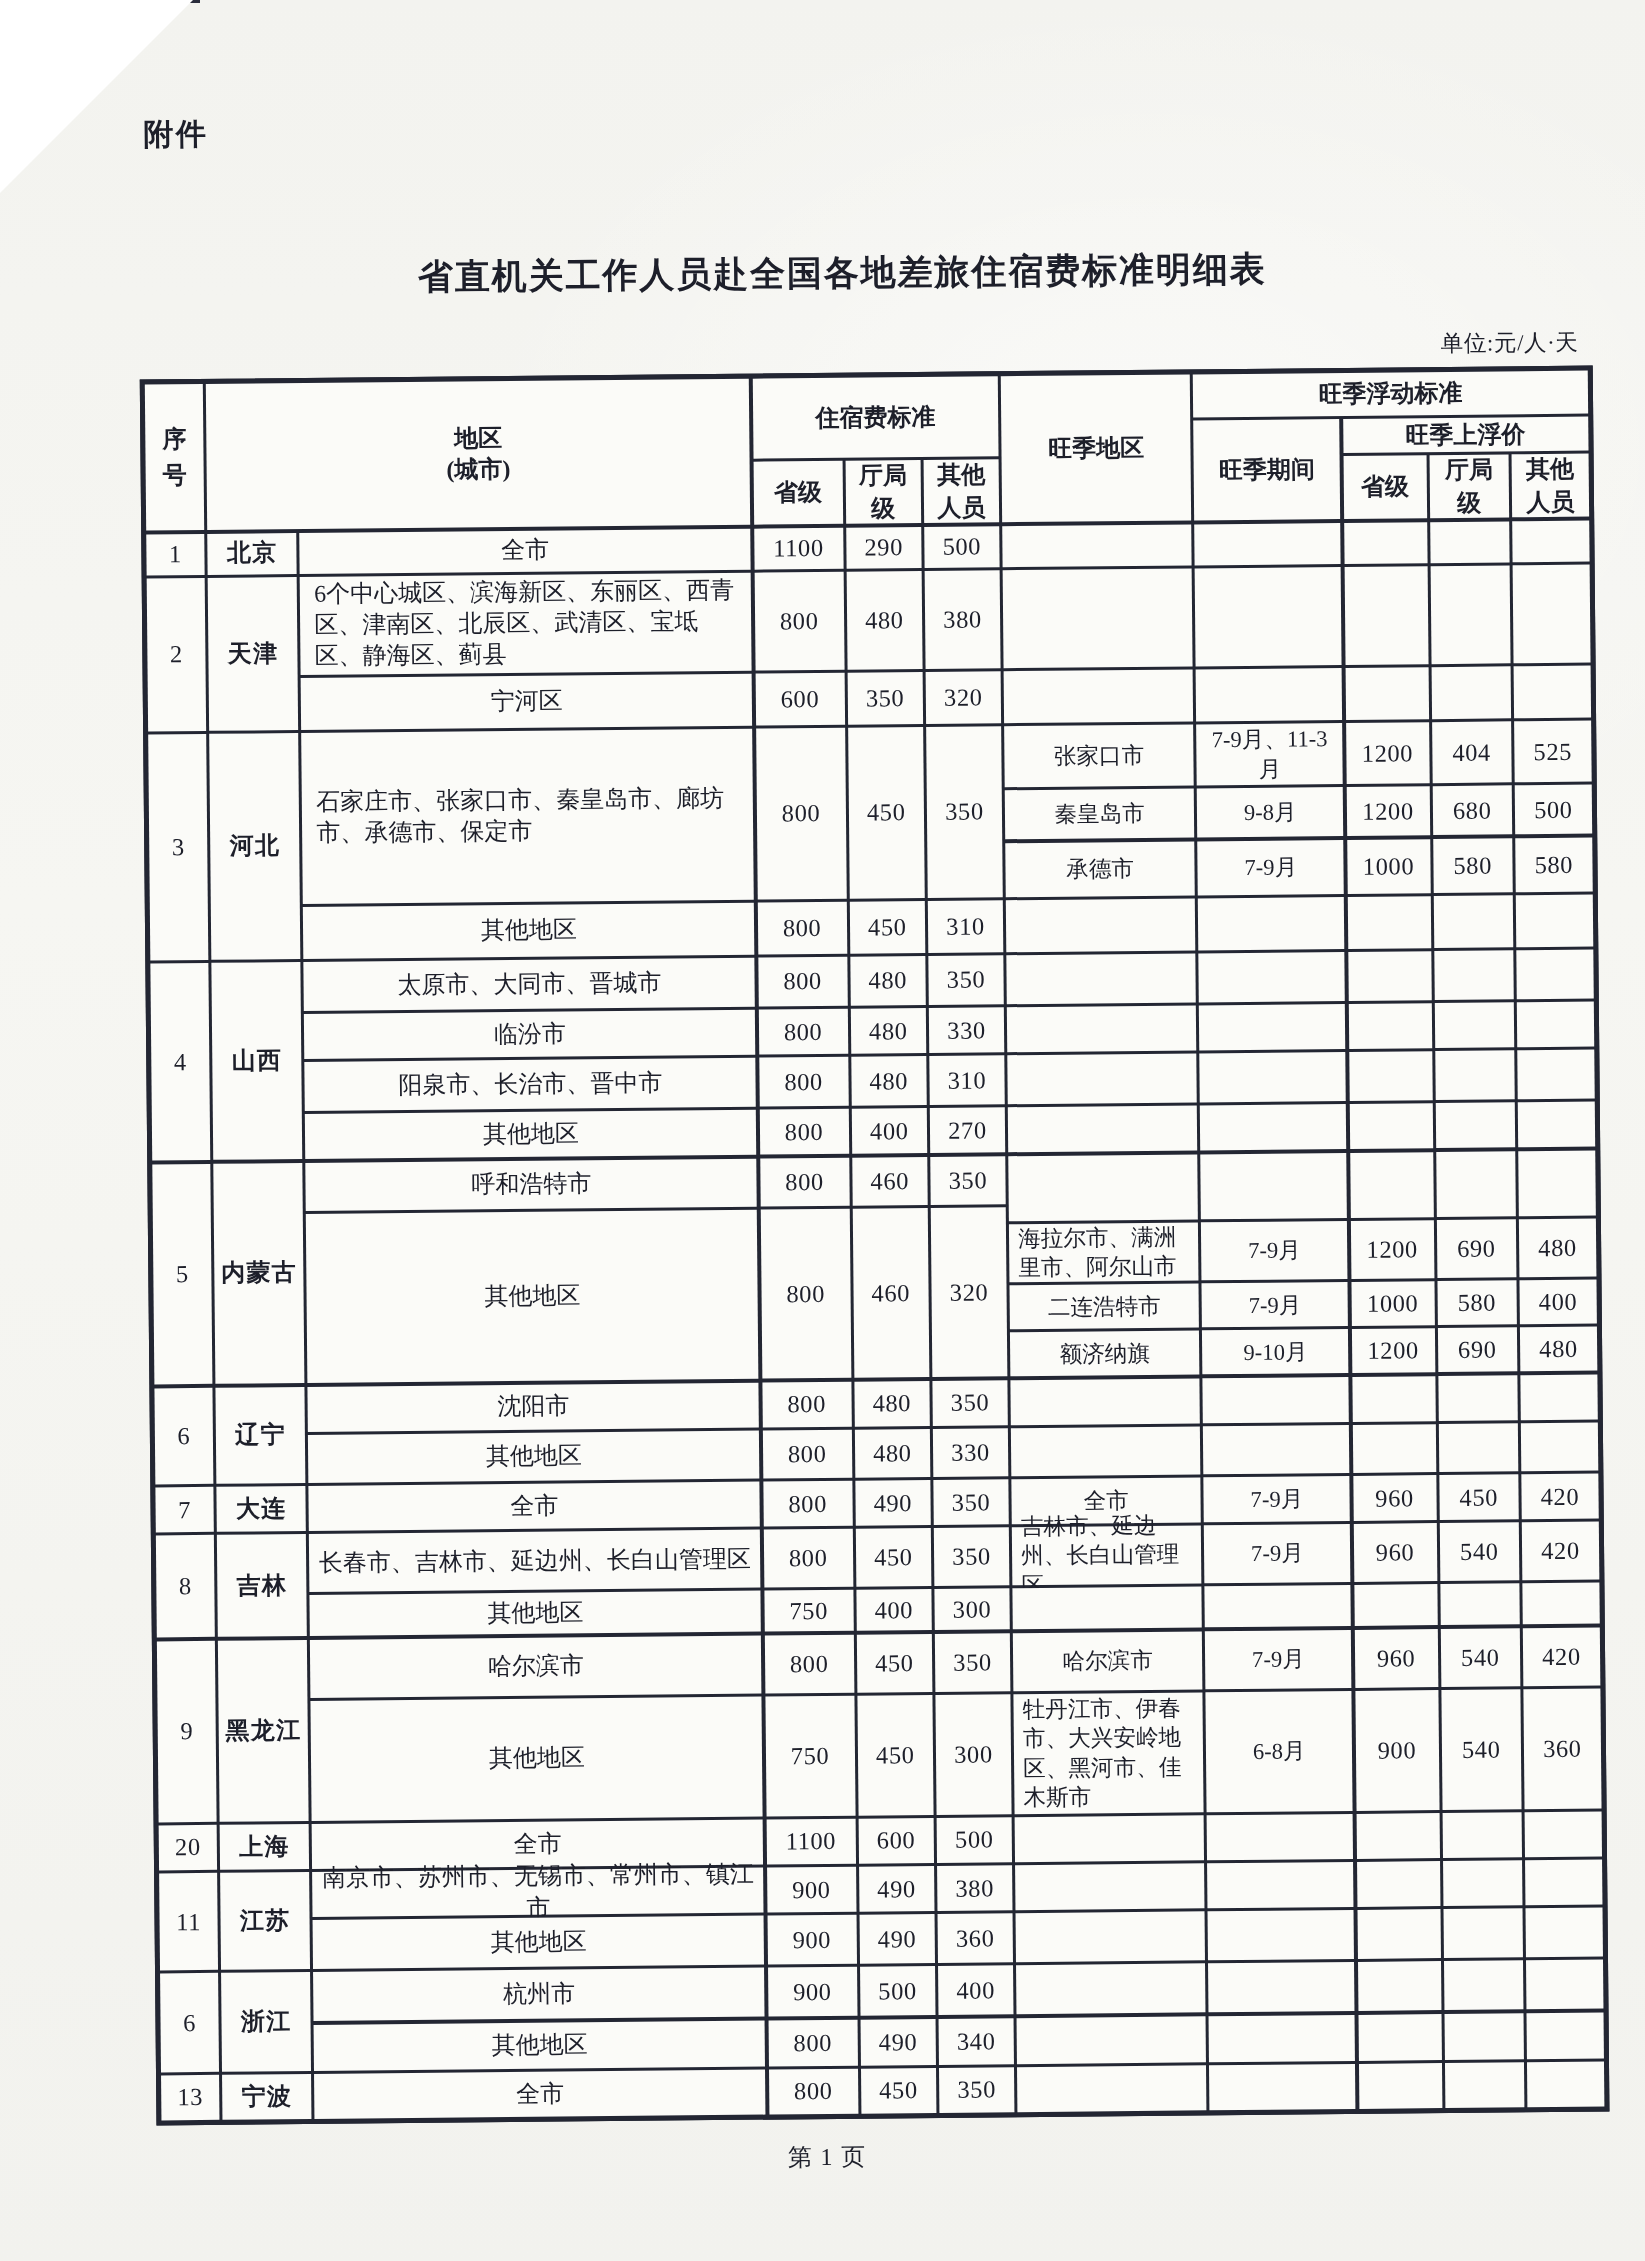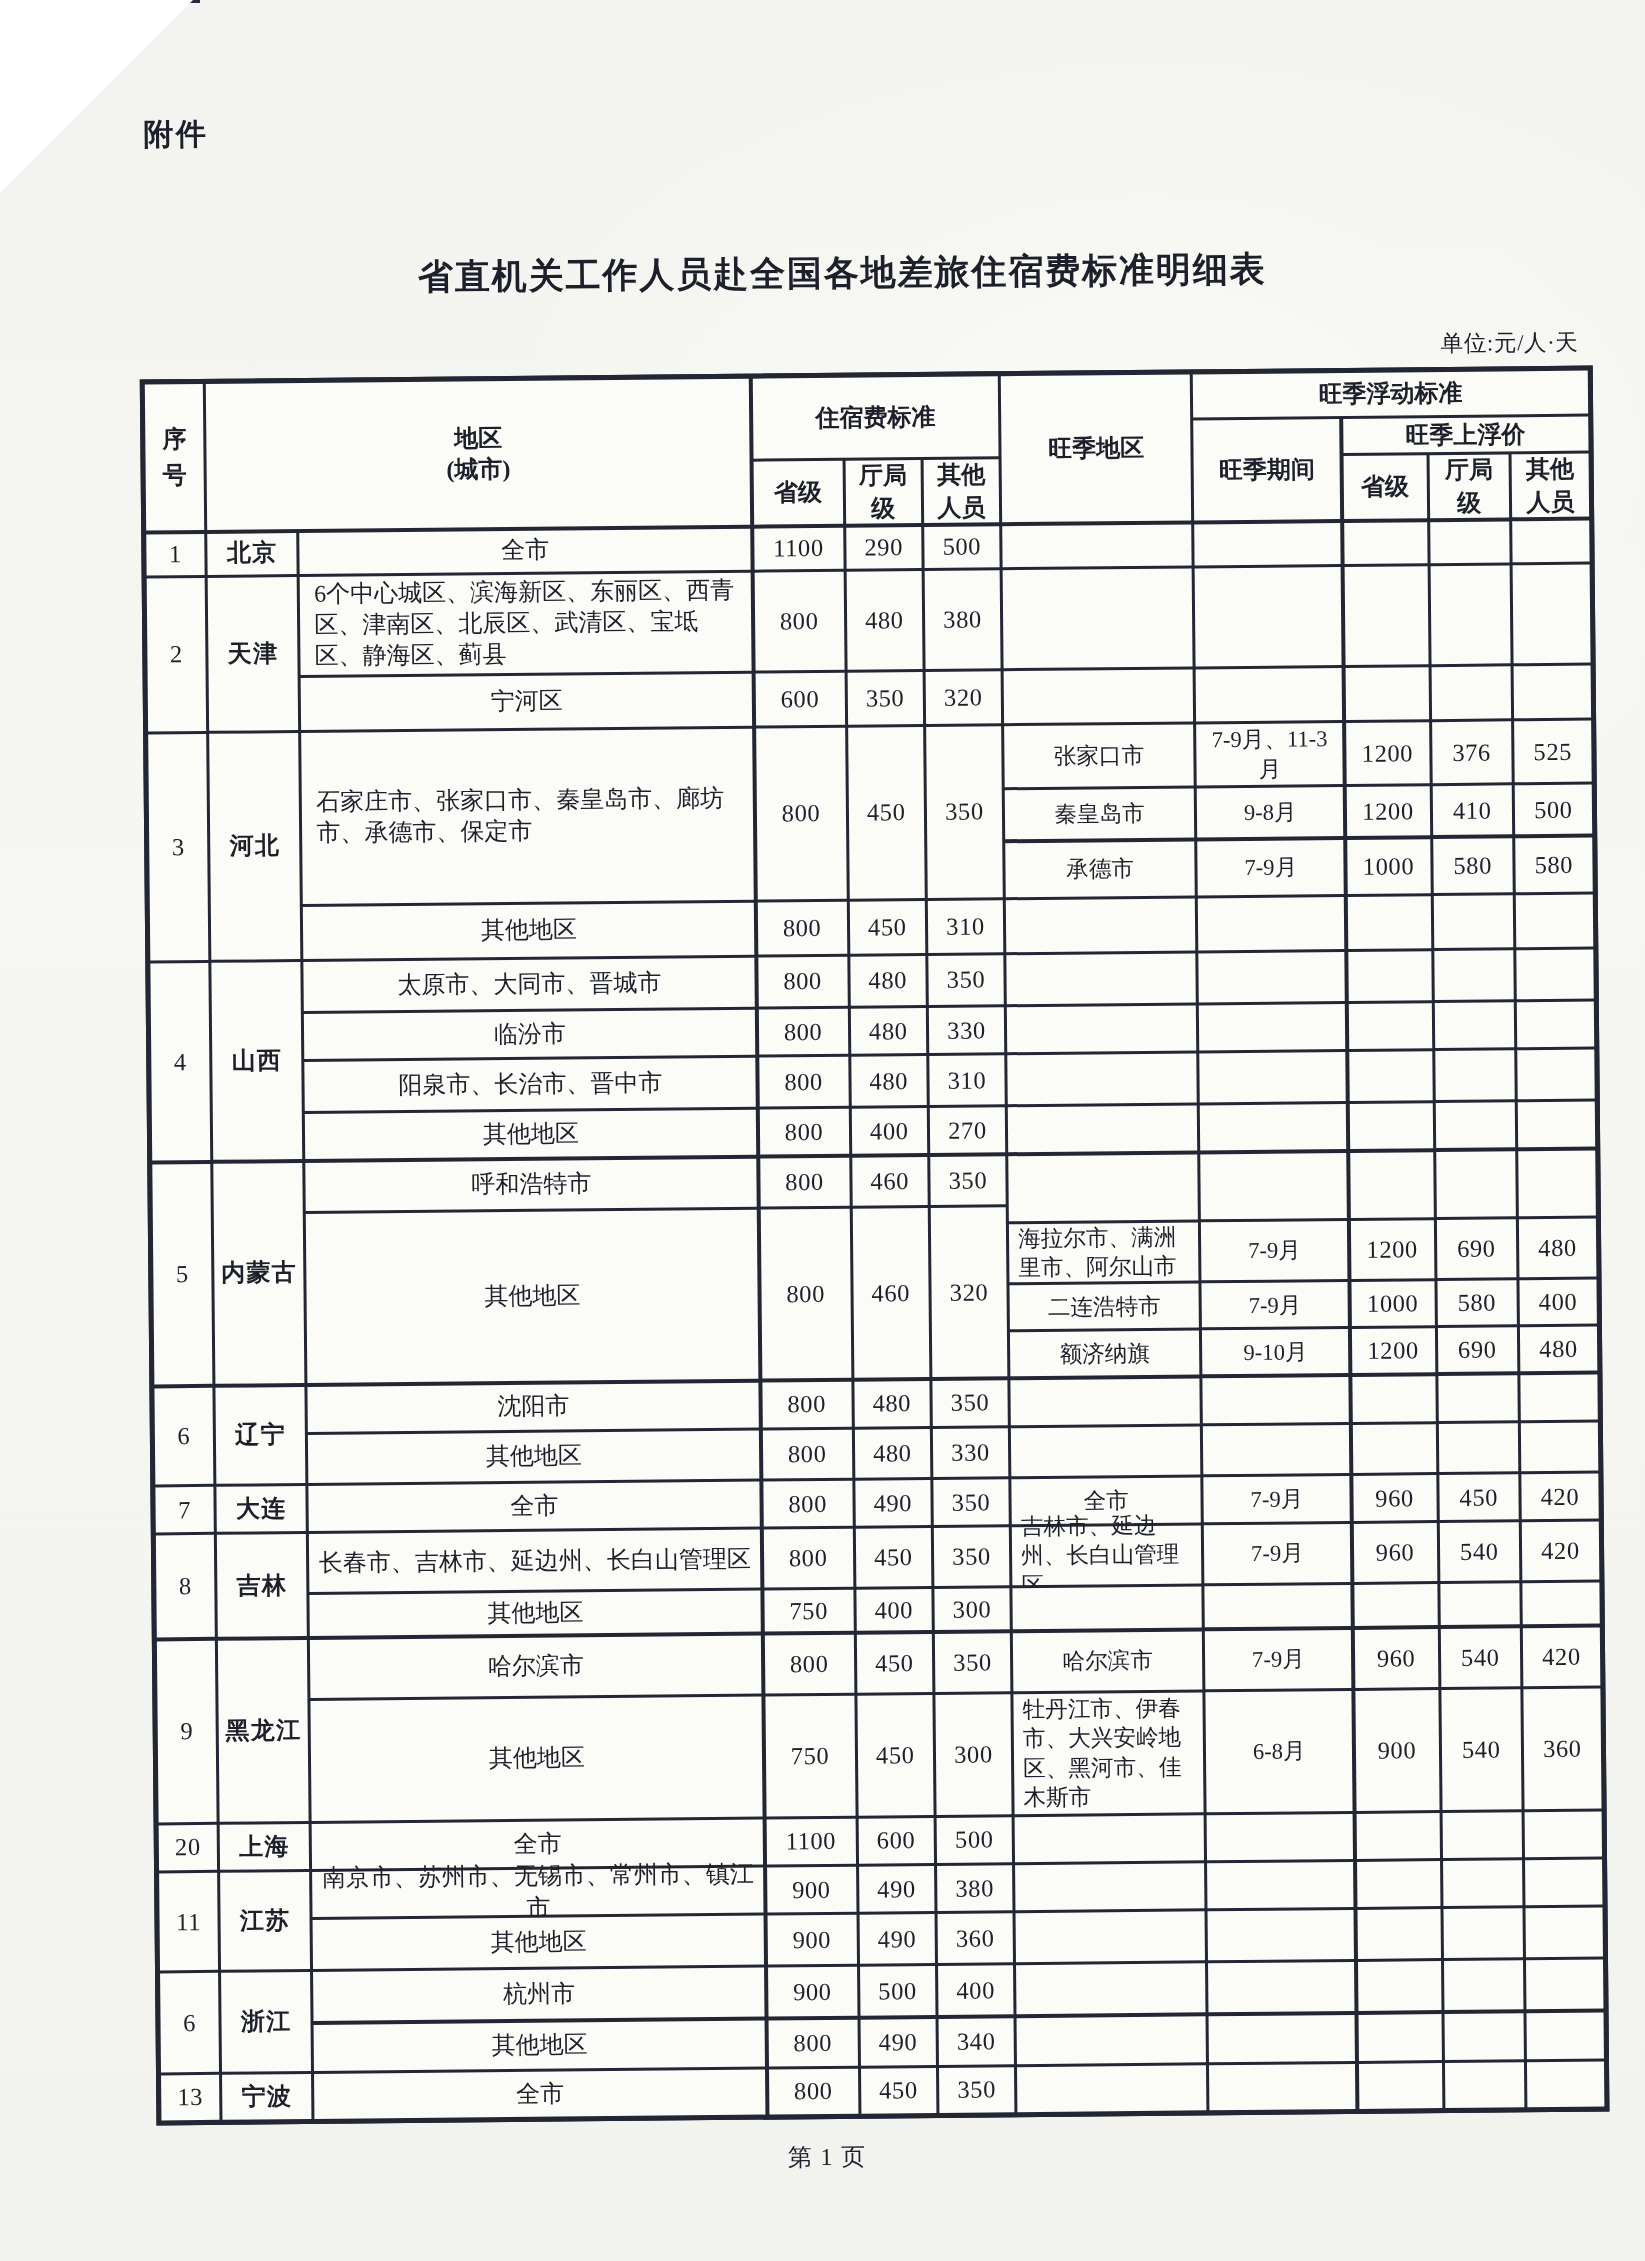--- a/index.html
+++ b/index.html
@@ -214,36 +214,36 @@
       <div class="c rg" style="grid-area: 7 / 7 / 8;">
         <span>张家口市</span>
       </div>
       <div class="c pd" style="grid-area: 7 / 8 / 8;">
         <span>7-9月、11-3月</span>
       </div>
       <div class="c num" style="grid-area: 7 / 9 / 8;">
         <span>1200</span>
       </div>
       <div class="c num" style="grid-area: 7 / 10 / 8;">
-        <span>376</span>
+        <span>404</span>
       </div>
       <div class="c num" style="grid-area: 7 / 11 / 8;">
         <span>525</span>
       </div>
       <div class="c rg" style="grid-area: 8 / 7 / 9;">
         <span>秦皇岛市</span>
       </div>
       <div class="c pd" style="grid-area: 8 / 8 / 9;">
         <span>9-8月</span>
       </div>
       <div class="c num" style="grid-area: 8 / 9 / 9;">
         <span>1200</span>
       </div>
       <div class="c num" style="grid-area: 8 / 10 / 9;">
-        <span>410</span>
+        <span>680</span>
       </div>
       <div class="c num" style="grid-area: 8 / 11 / 9;">
         <span>500</span>
       </div>
       <div class="c rg" style="grid-area: 9 / 7 / 10;">
         <span>承德市</span>
       </div>
       <div class="c pd" style="grid-area: 9 / 8 / 10;">
         <span>7-9月</span>
       </div>

